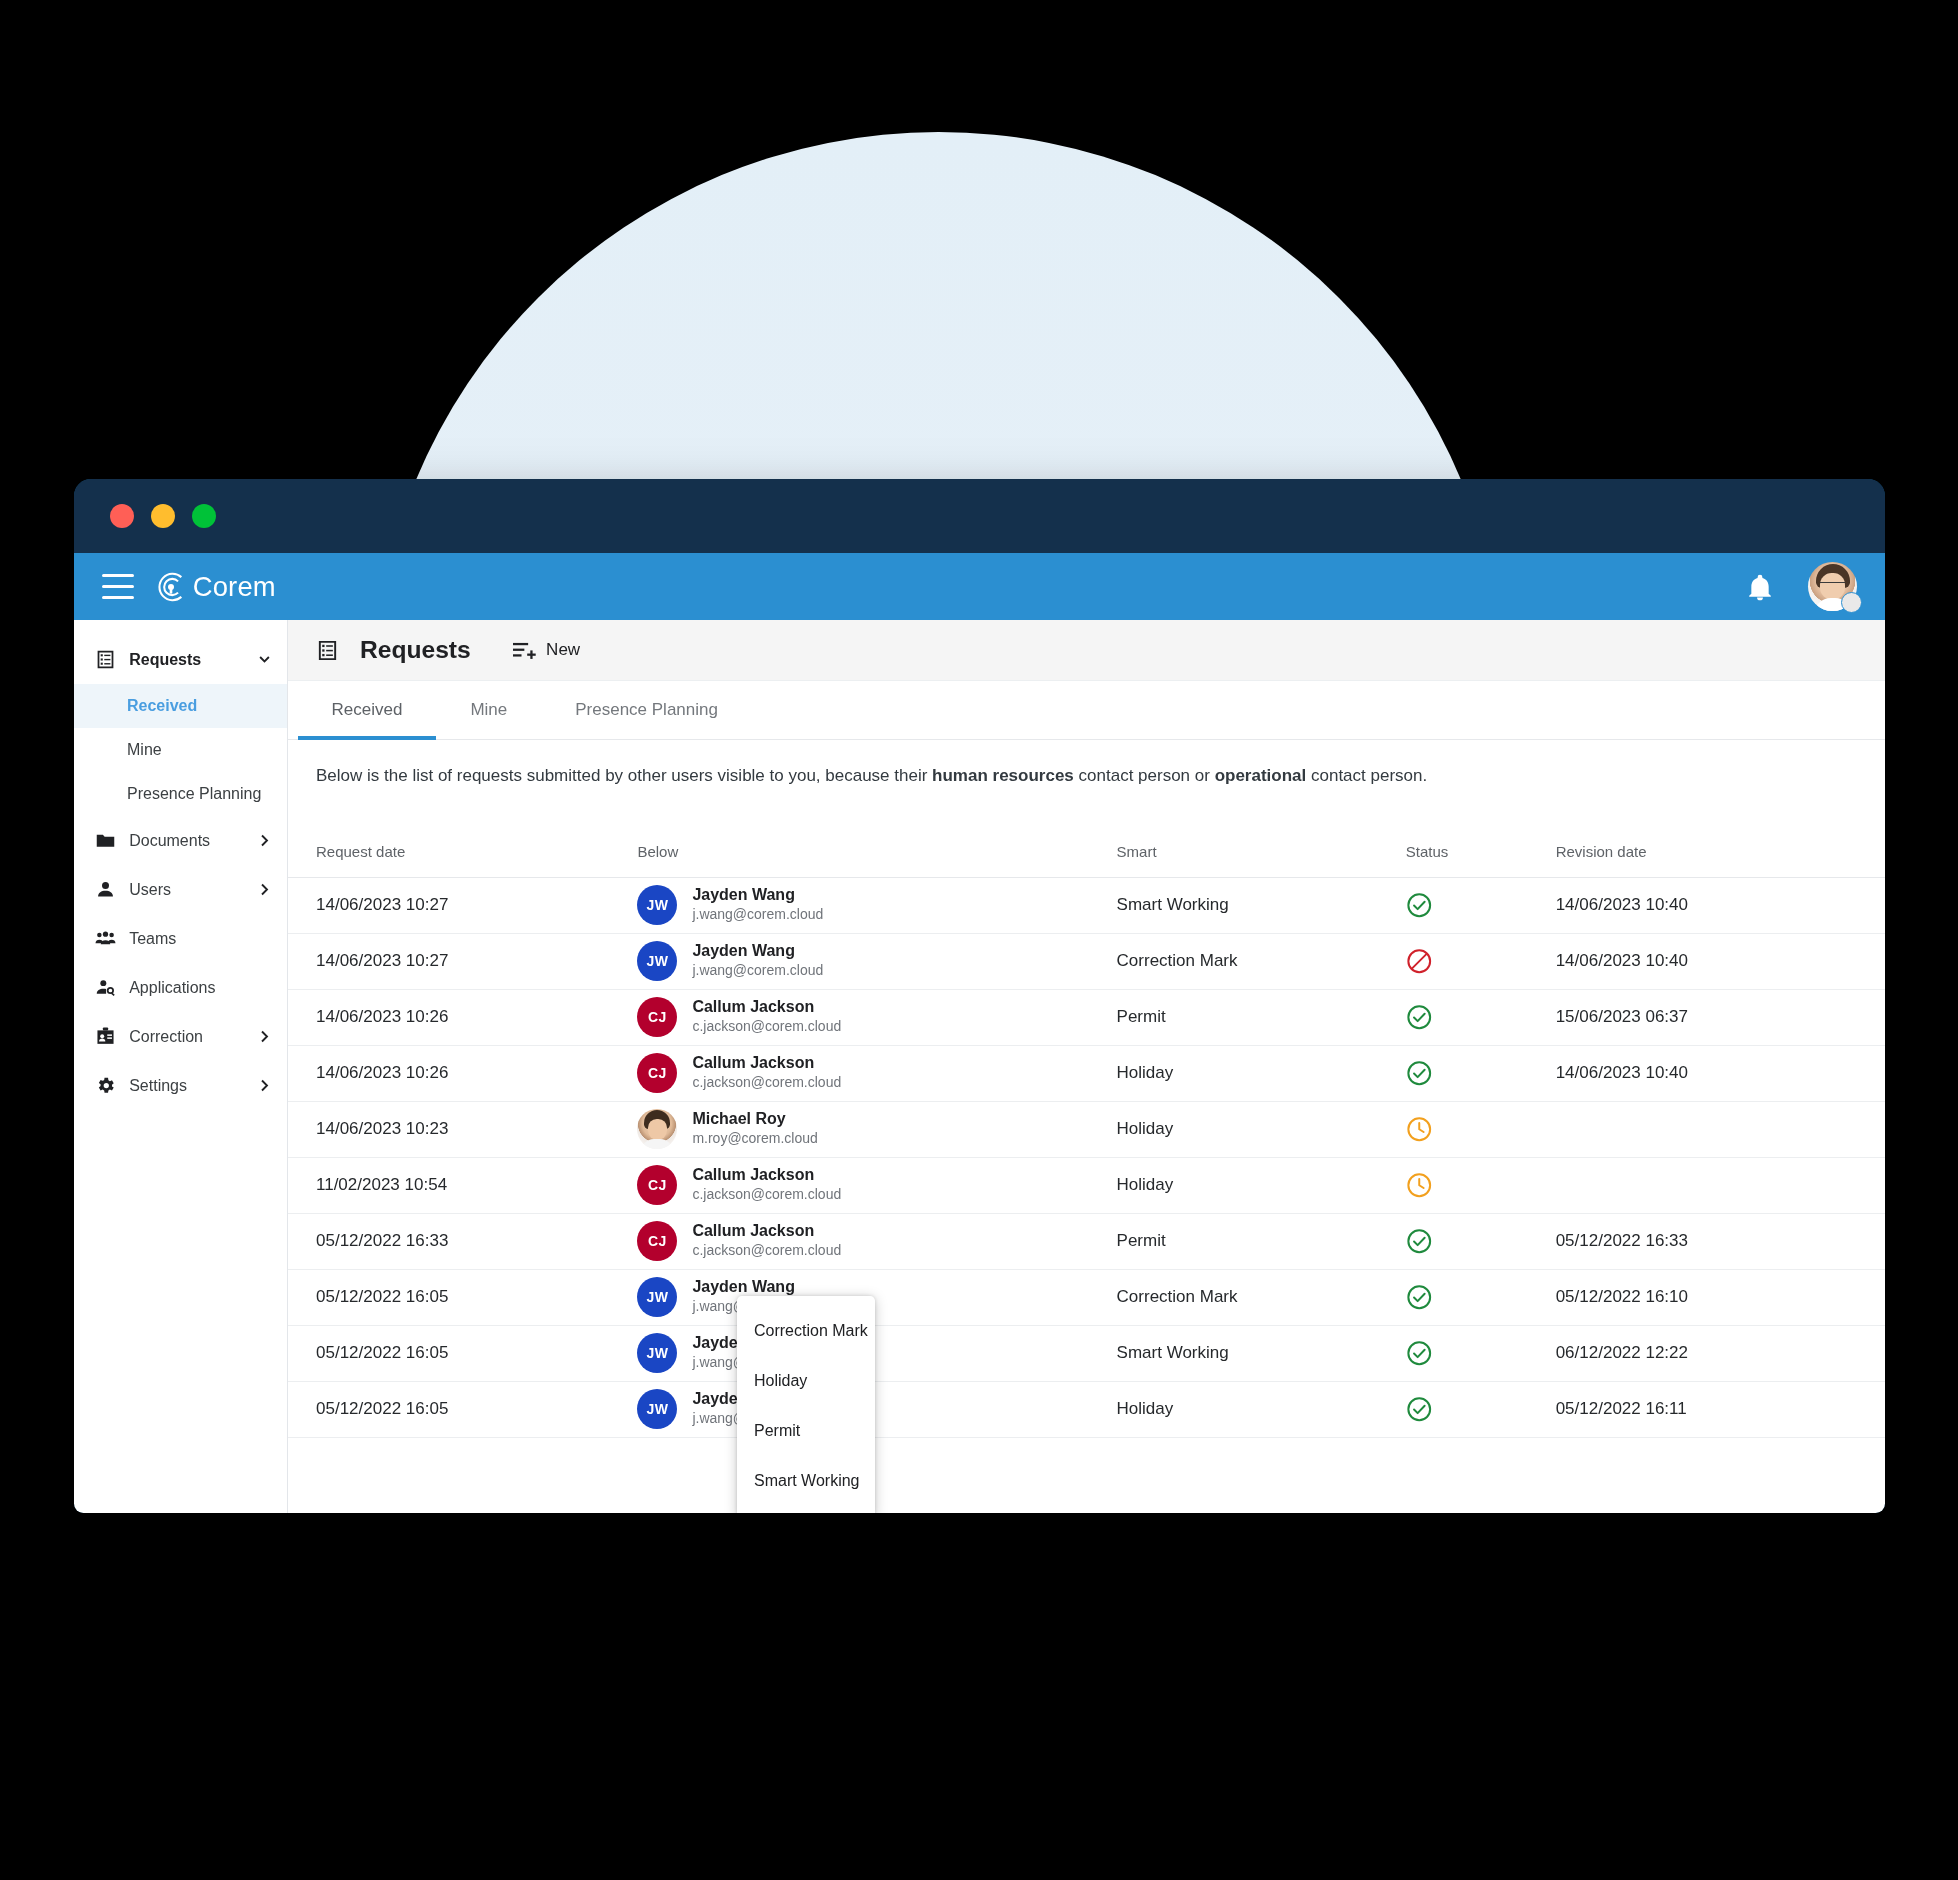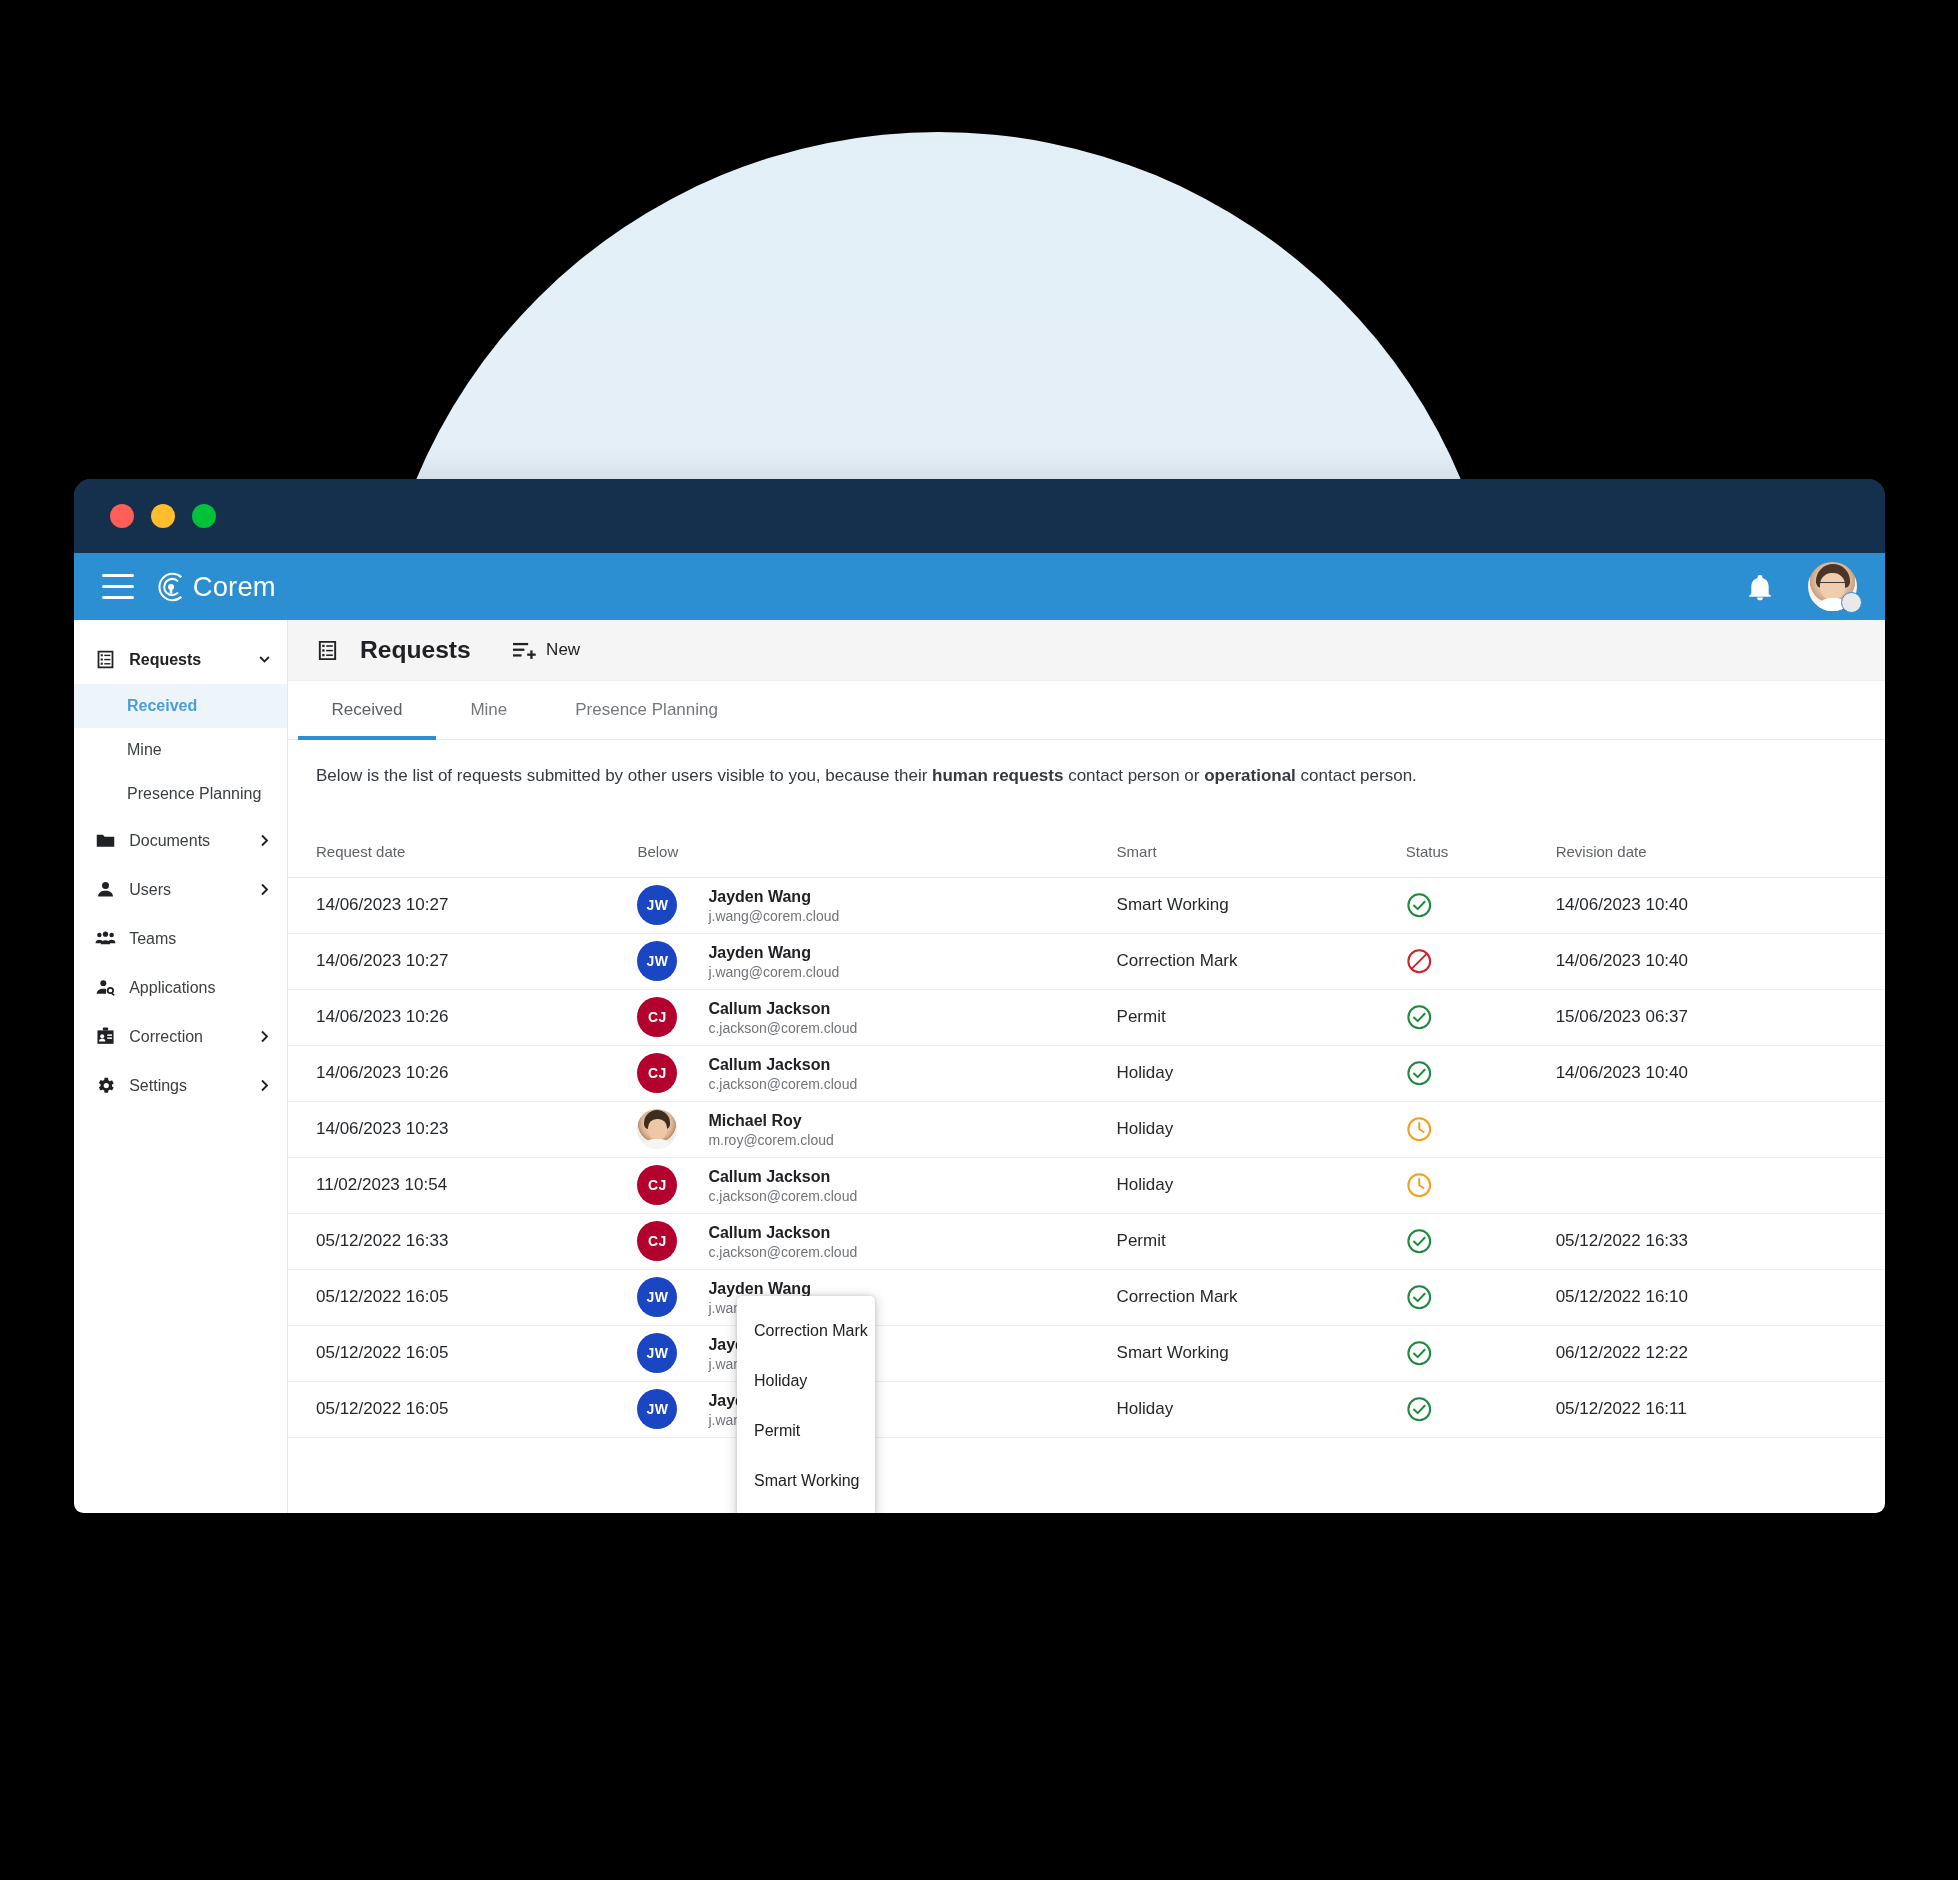--- a/index.html
+++ b/index.html
@@ -171,21 +171,21 @@
     background: #fff;
   }
   tbody td { padding: 0; border-bottom: 0.9px solid #eceef0; font-size: 17px; color: #26292c; height: 56px; vertical-align: middle; }
   .col-date   { width: 331px; padding-left: 28px !important; }
   .col-author { width: 454px; }
   .col-type   { width: 274px; }
   .col-status { width: 142px; }
   .col-rev    { width: 312px; margin-left: 47px; }
   thead .col-date { padding-left: 28px; }
 
-  .author-cell { display: flex; align-items: flex-end; gap: 31px; }
+  .author-cell { display: flex; align-items: flex-start; gap: 15px; }
   .av {
     width: 40px; height: 40px; border-radius: 50%;
     display: flex; align-items: center; justify-content: center;
     color: #fff; font-size: 14px; font-weight: bold; flex: 0 0 40px;
     letter-spacing: 0.5px;
   }
   .av.photo {
     background: radial-gradient(circle at 50% 36%, #f4dcc6 0%, #e0ba98 45%, #bb9374 58%, #efe9e4 60%, #ffffff 100%);
     position: relative; overflow: hidden;
   }
@@ -422,21 +422,21 @@
           </div>
           <div class="tab">
             <span>Mine</span>
           </div>
           <div class="tab">
             <span>Presence Planning</span>
           </div>
         </div>
 
         <p class="desc">
-          <span>Below is the list of requests submitted by other users visible to you, because their </span><b>human requests</b><span> contact person or </span><b>operational</b><span> contact person.</span>
+          <span>Below is the list of requests submitted by other users visible to you, because their </span><b>human resources</b><span> contact person or </span><b>operational</b><span> contact person.</span>
         </p>
 
 
         <div class="table-wrap">
           <table>
             <thead>
               <tr>
                 <th class="col-date">Request date</th>
                 <th class="col-author">Below</th>
                 <th class="col-type">Smart</th>

